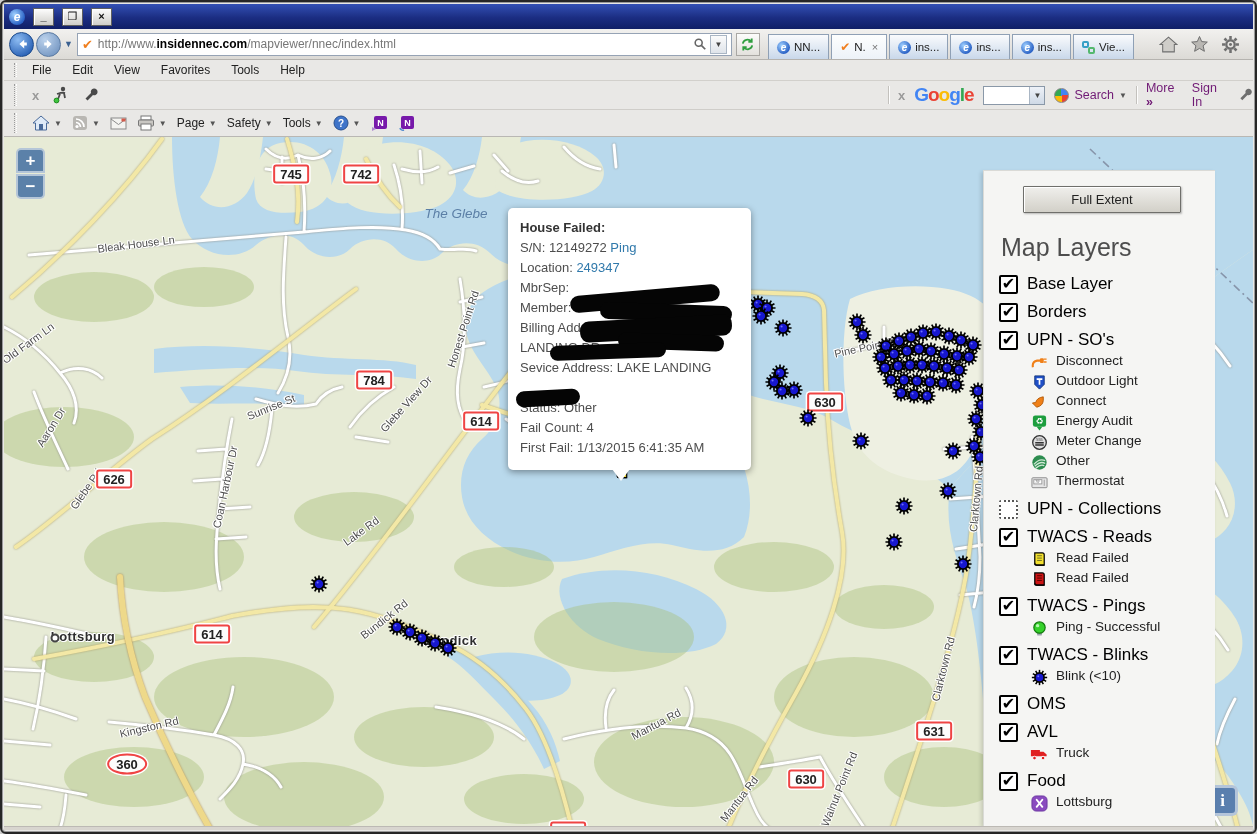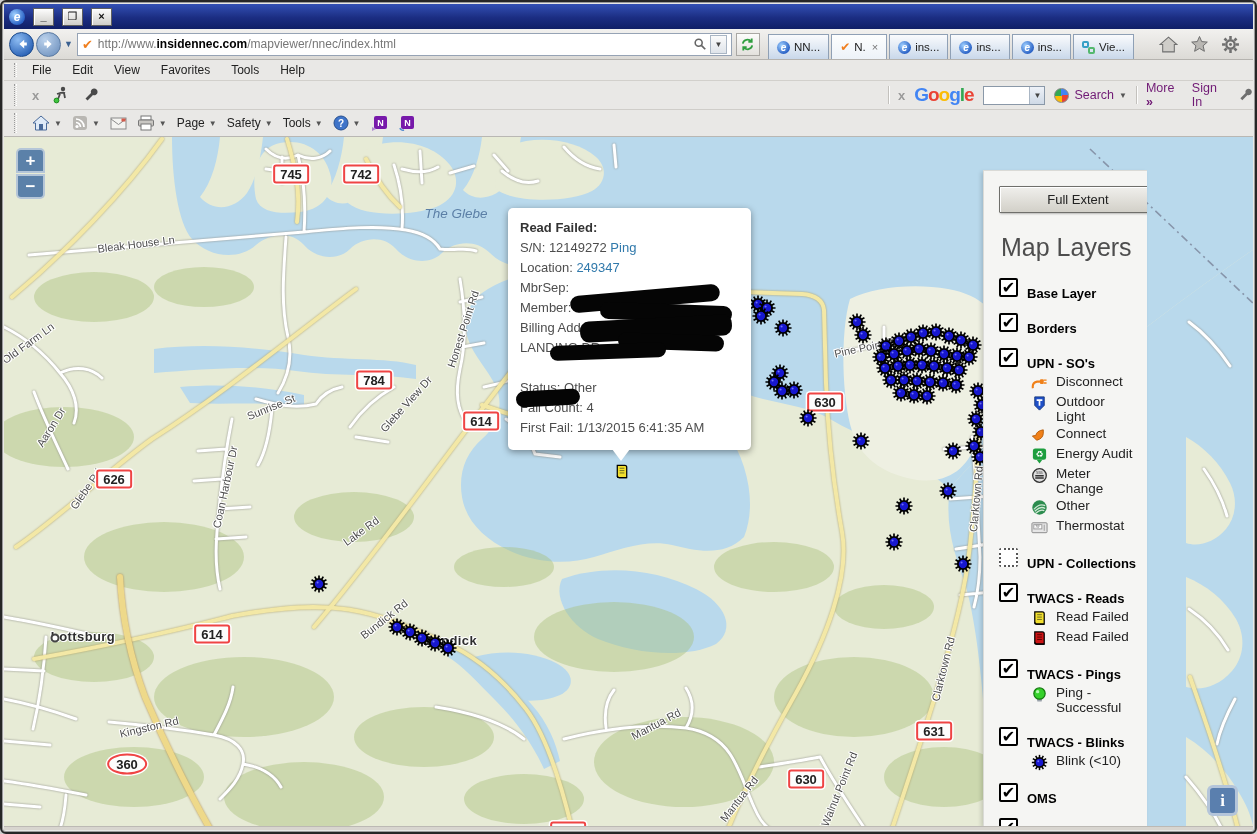--- a/index.html
+++ b/index.html
@@ -96,33 +96,33 @@
     justify-content:center;font-family:"Liberation Serif","DejaVu Serif",serif;font-weight:bold;font-size:17px;}
   
   .popup{position:absolute;left:504px;top:71px;width:243px;background:#fff;border-radius:5px;z-index:5;
     box-shadow:0 2px 7px rgba(0,0,0,.4);padding:10px 12px 12px;font-size:13px;color:#4d4d4d;line-height:20px;}
   .popup:after{content:"";position:absolute;left:104px;bottom:-11px;width:0;height:0;
     border-left:9px solid transparent;border-right:9px solid transparent;border-top:12px solid #fff;}
   .popup .ttl{font-weight:bold;color:#333;}
   .popup .lnk{color:#3079ab;cursor:pointer;}
   .redact{position:absolute;background:#050505;border-radius:9px;z-index:3;}
   
-  .panel{position:absolute;left:979px;top:33px;bottom:0;width:164px;background:#f5f5f3;z-index:7;
+  .panel{position:absolute;left:979px;top:33px;bottom:0;width:232px;background:#f5f5f3;z-index:7;
     border-left:1px solid #dadad6;border-top:1px solid #dadad6;box-shadow:-2px 2px 4px rgba(0,0,0,.15);
     padding:15px 10px 0 15px;overflow:hidden;}
   .fullext{display:block;margin:0 auto;width:158px;height:27px;background:linear-gradient(#f0efec,#d2d0c8);
     border:1px solid #6f6f6b;box-shadow:inset 1px 1px 0 #fff,1px 1px 2px rgba(0,0,0,.25);
     font-size:13px;color:#222;text-align:center;line-height:25px;border-radius:1px;}
   .ph{font-size:25px;color:#4d4d4d;margin:20px 0 12px 2px;}
   .grp{display:flex;align-items:center;gap:9px;margin:8px 0 3px;}
   .cb{width:19px;height:19px;background:#fff;border:2px solid #000;border-radius:2px;flex:0 0 auto;
     display:flex;align-items:center;justify-content:center;font-size:16px;font-weight:bold;color:#000;line-height:1;
     font-family:"DejaVu Sans",sans-serif;}
   .cb.un{border:2px dotted #555;}
-  .glabel{font-weight:bold;font-size:13px;color:#000;margin-top:12px;}
+  .glabel{font-weight:normal;font-size:17px;color:#000;}
   .sub{display:flex;align-items:flex-start;gap:8px;margin:2px 0 2px 31px;font-size:13.5px;color:#222;}
   .licon{width:18px;height:18px;flex:0 0 auto;display:flex;align-items:center;justify-content:center;}
   .licon svg{display:block;}
   .bevel{position:absolute;left:2px;right:2px;bottom:2px;height:4px;background:#d8d5cf;border-top:1px solid #bcb9b4;}
 </style>
 </head>
 <body>
 
 <div class="win">
  <div class="frame">
@@ -1658,27 +1658,28 @@
           <div class="mk" style="left: 619px; top: 336px;">
             <svg viewBox="0 0 18 18" width="17" height="17">
               <path d="M4 2 h8 a2 2 0 0 1 2 2 v11 h-8 a2 2 0 0 1 -2 -2 z" fill="#f2df2e" stroke="#000" stroke-width="1.3"></path>
               <path d="M6.5 5 h5 M6.5 7.5 h5 M6.5 10 h5" stroke="#6a6a20" stroke-width="1"></path>
               <path d="M4 13 q0 2 2 2 h8" fill="none" stroke="#000" stroke-width="1.3"></path>
             </svg>
           </div>
         </div>
 
     <div class="popup">
-      <div class="ttl">Read Failed:</div>
+      <div class="ttl">House Failed:</div>
       <div><span>S/N: 12149272</span> <span class="lnk">Ping</span></div>
       <div><span>Location:</span> <span class="lnk">249347</span></div>
       <div>MbrSep:</div>
       <div>Member:</div>
       <div>Billing Address:</div>
       <div>LANDING DR</div>
+      <div>Sevice Address: LAKE LANDING</div>
       <div>&nbsp;</div>
       <div>Status: Other</div>
       <div>Fail Count: 4</div>
       <div>First Fail: 1/13/2015 6:41:35 AM</div>
 
       <div class="redact" style="left:62px;top:82px;width:150px;height:17px;transform:rotate(-5deg);"></div>
       <div class="redact" style="left:92px;top:96px;width:132px;height:17px;transform:rotate(2deg);"></div>
       <div class="redact" style="left:72px;top:110px;width:152px;height:21px;transform:rotate(-3deg);"></div>
       <div class="redact" style="left:110px;top:126px;width:106px;height:16px;transform:rotate(2deg);"></div>
       <div class="redact" style="left:42px;top:136px;width:116px;height:15px;transform:rotate(-2deg);"></div>

